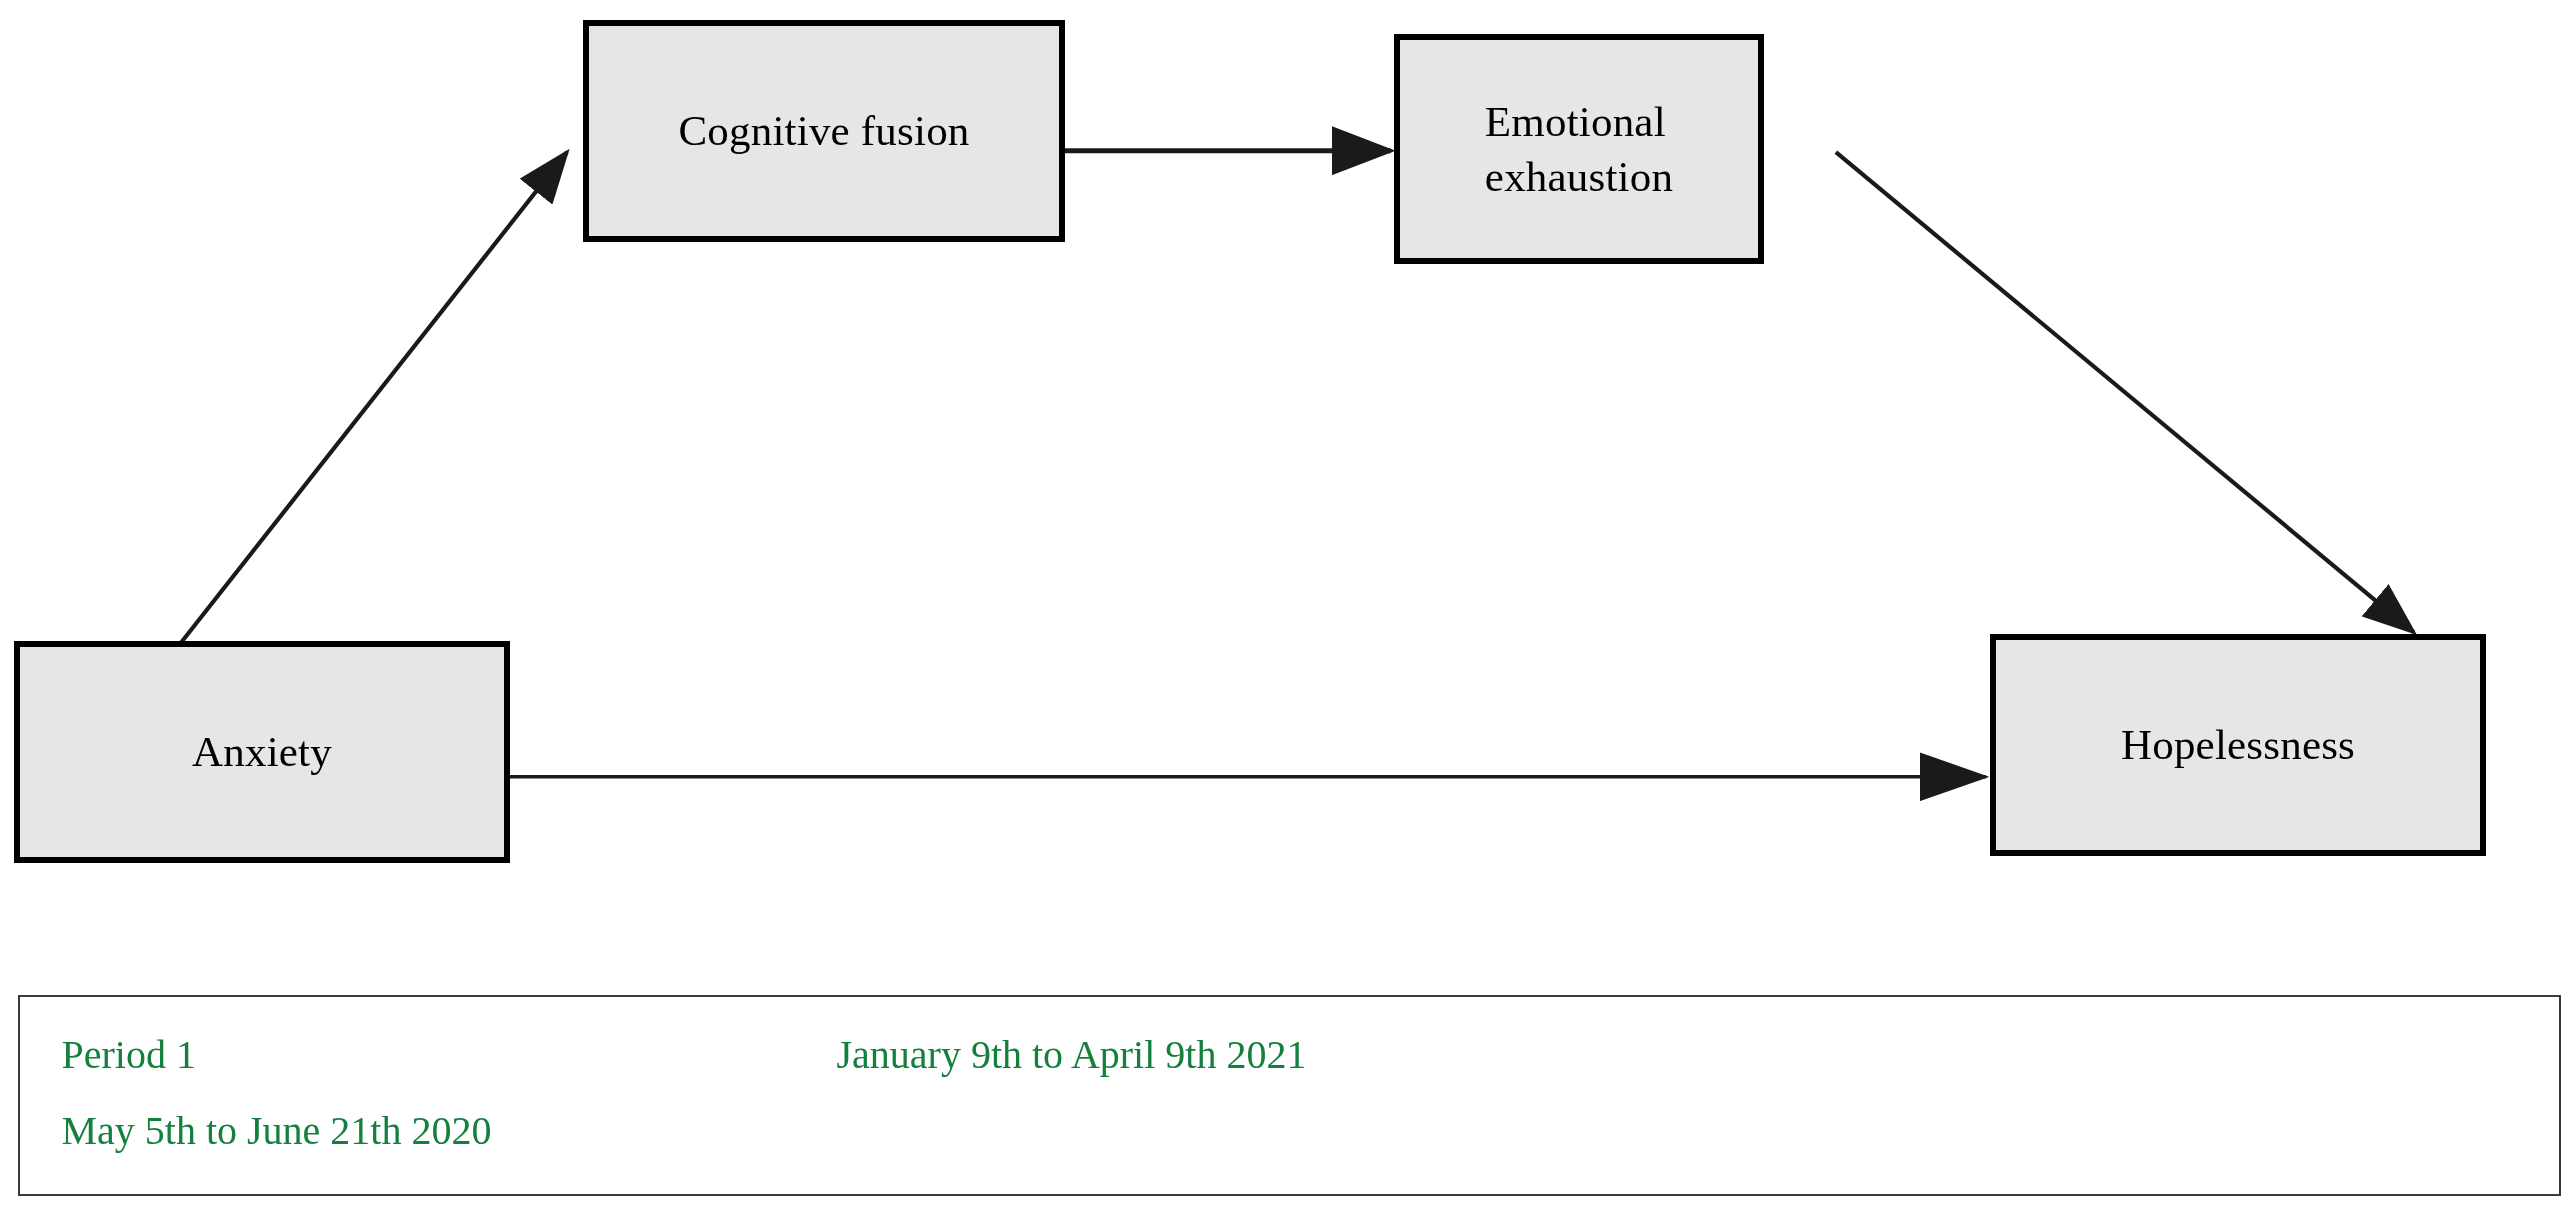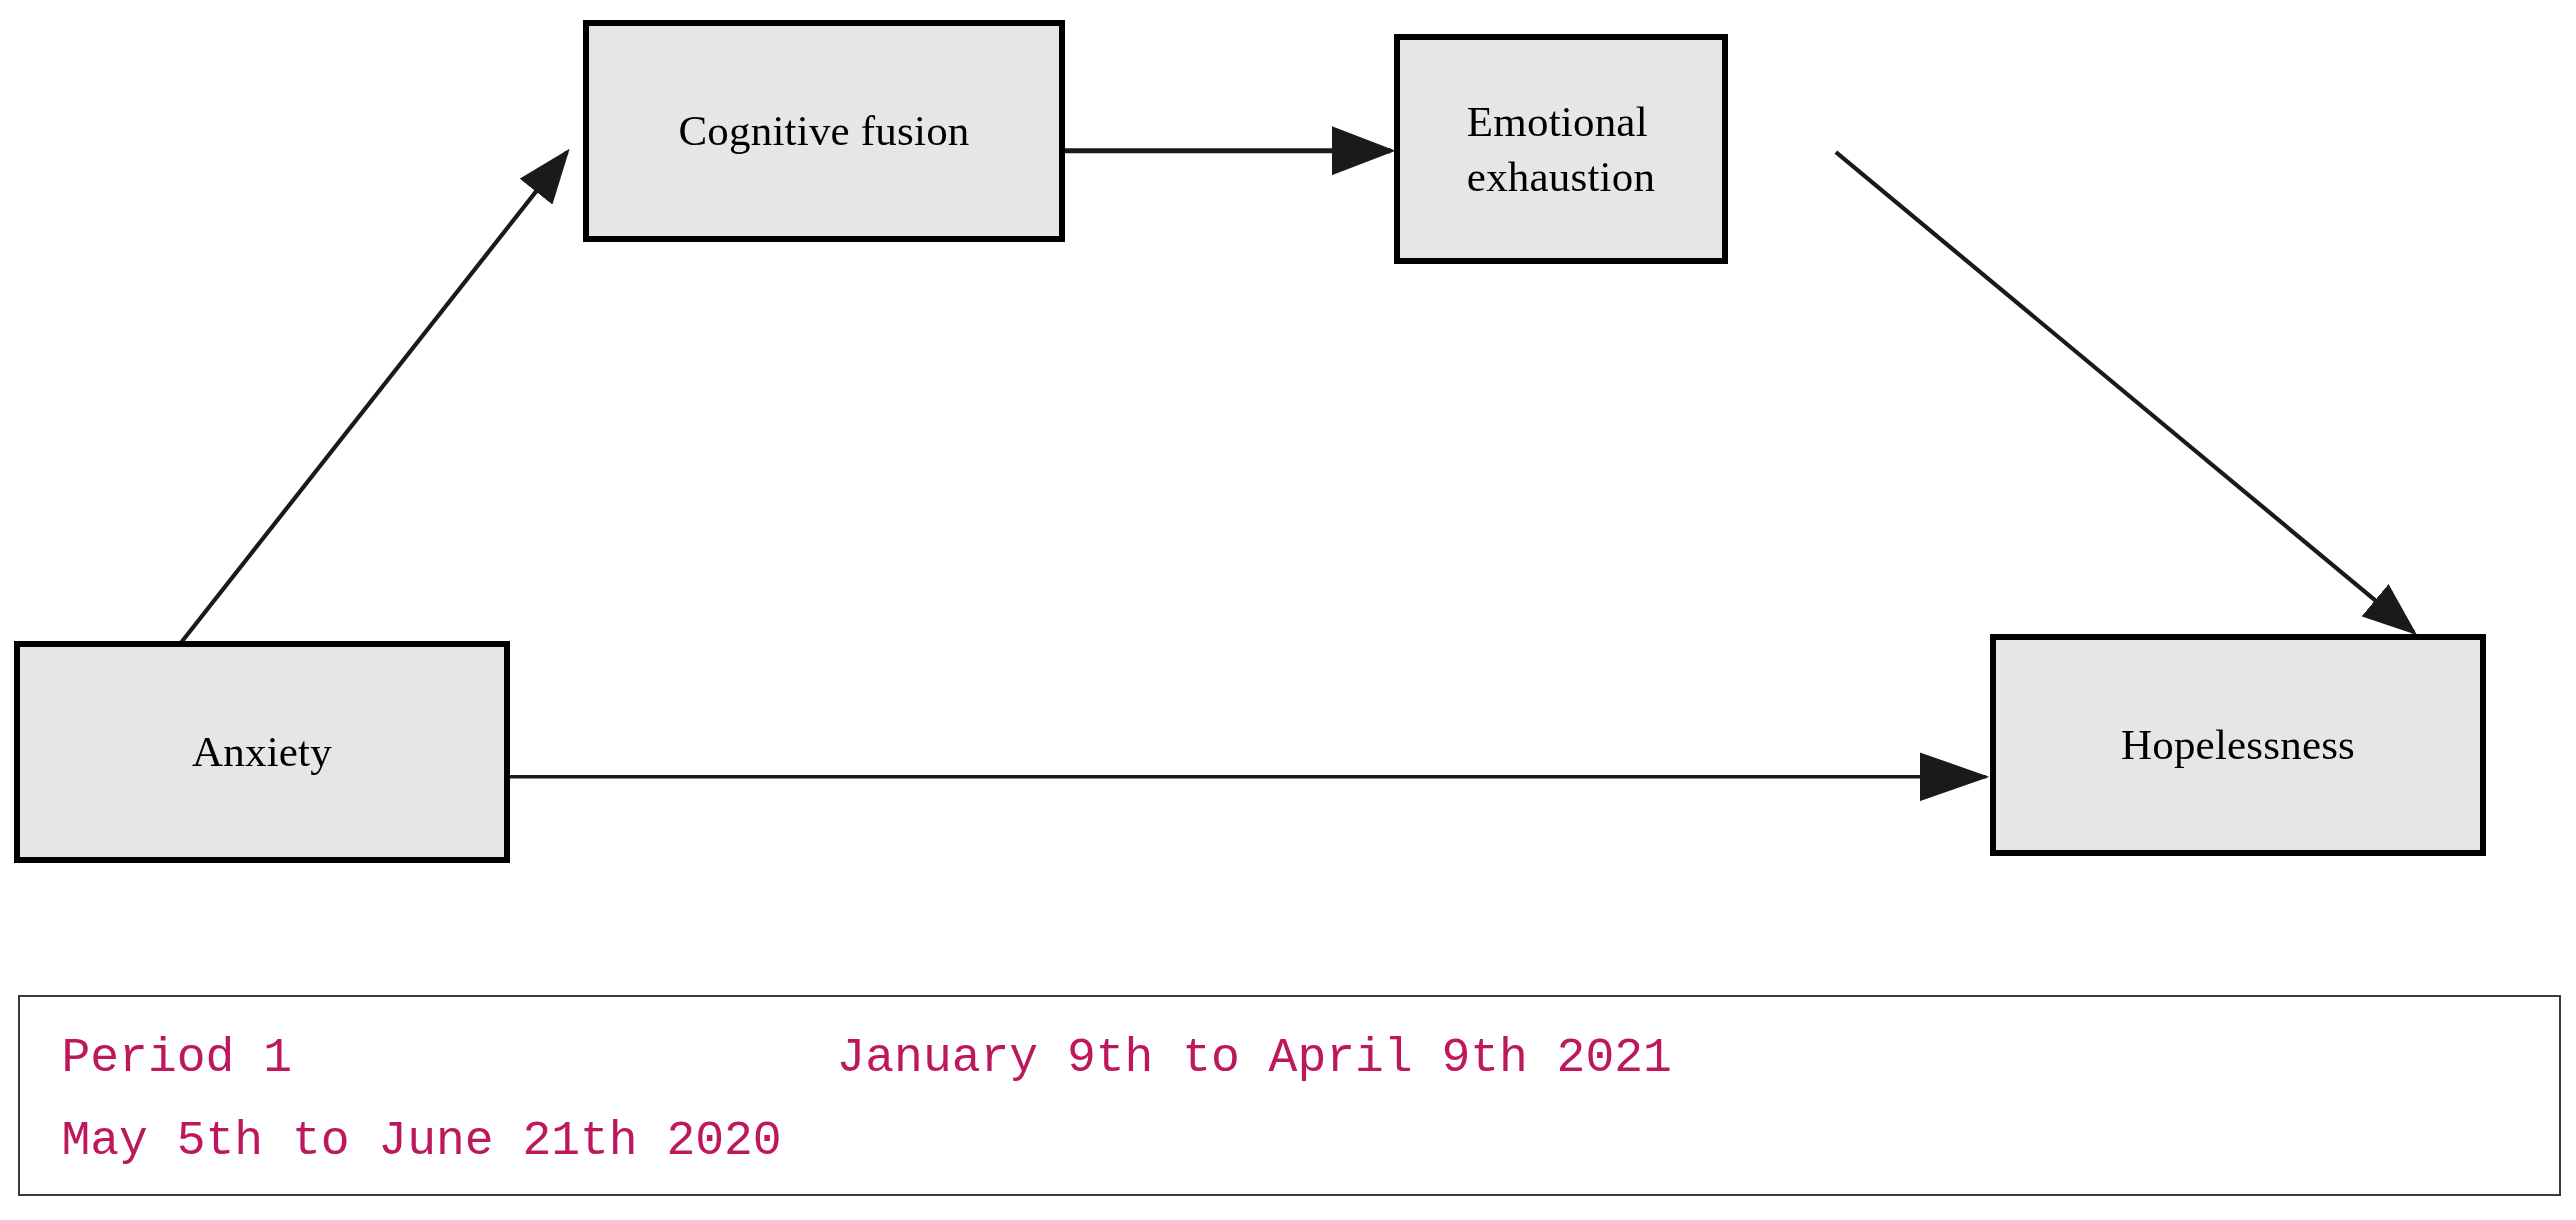--- a/index.html
+++ b/index.html
@@ -48,21 +48,21 @@
     letter-spacing: 0.2px;
     white-space: pre-line;
   }
 
   #node-cognitive-fusion {
     left: 583px;  top: 19.5px;
     width: 482px; height: 222px;
   }
   #node-emotional-exhaustion {
     left: 1394px; top: 34px;
-    width: 334px; height: 230px;
+    width: 370px; height: 230px;
   }
   #node-anxiety {
     left: 14px;   top: 641px;
     width: 496px; height: 222px;
   }
   #node-hopelessness {
     left: 1990px; top: 634px;
     width: 496px; height: 222px;
   }
 
@@ -80,23 +80,23 @@
   .legend-col {
     position: absolute;
     top: 34px;
   }
   #legend-col-1 { left: 42px;   }
   #legend-col-2 { left: 817px; }
   #legend-col-3 { left: 1653px; }
 
   .legend-title,
   .legend-range {
-    font-family: Liberation Mono, monospace;
-    font-size: 48px;
-    color: #be185d;
+    font-family: Liberation Serif, serif;
+    font-size: 40px;
+    color: #15803d;
     white-space: nowrap;
   }
   .legend-title { margin-bottom: 29px; }
 </style>
 </head>
 <body>
 
 <div id="canvas">
 
   <svg id="connectors" viewBox="0 0 3690 1748" width="2576" height="1220" xmlns="http://www.w3.org/2000/svg">

